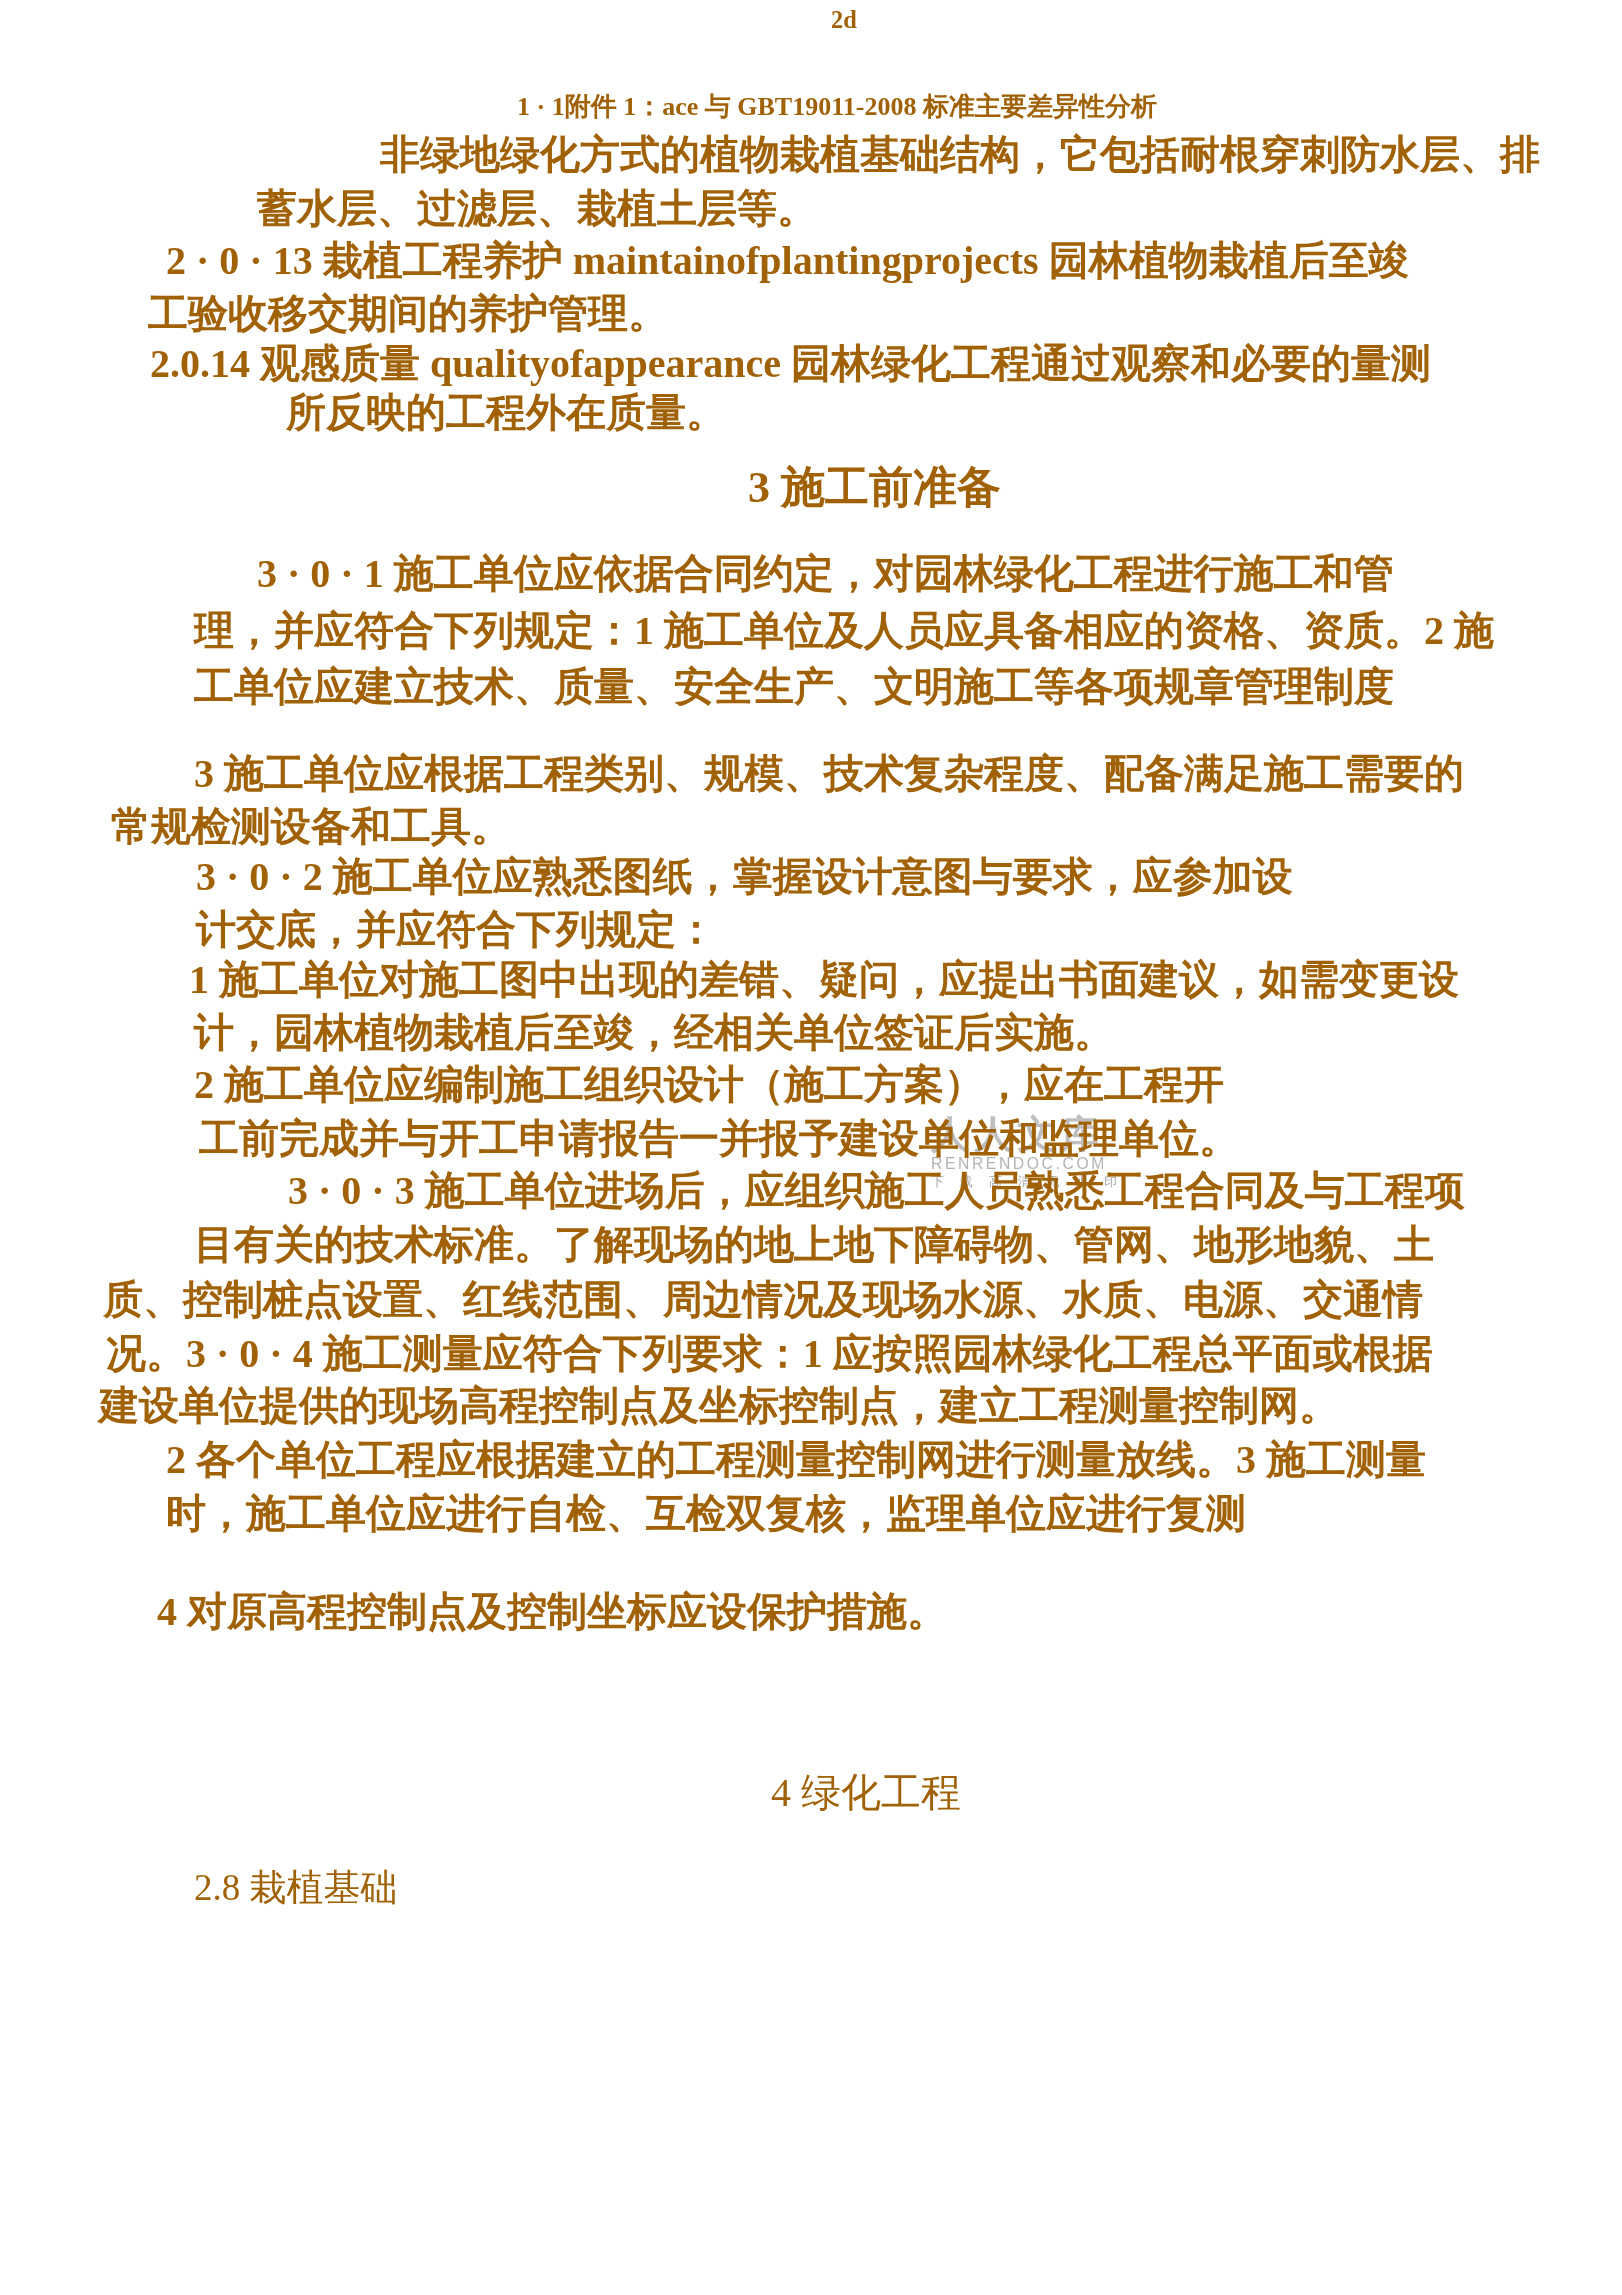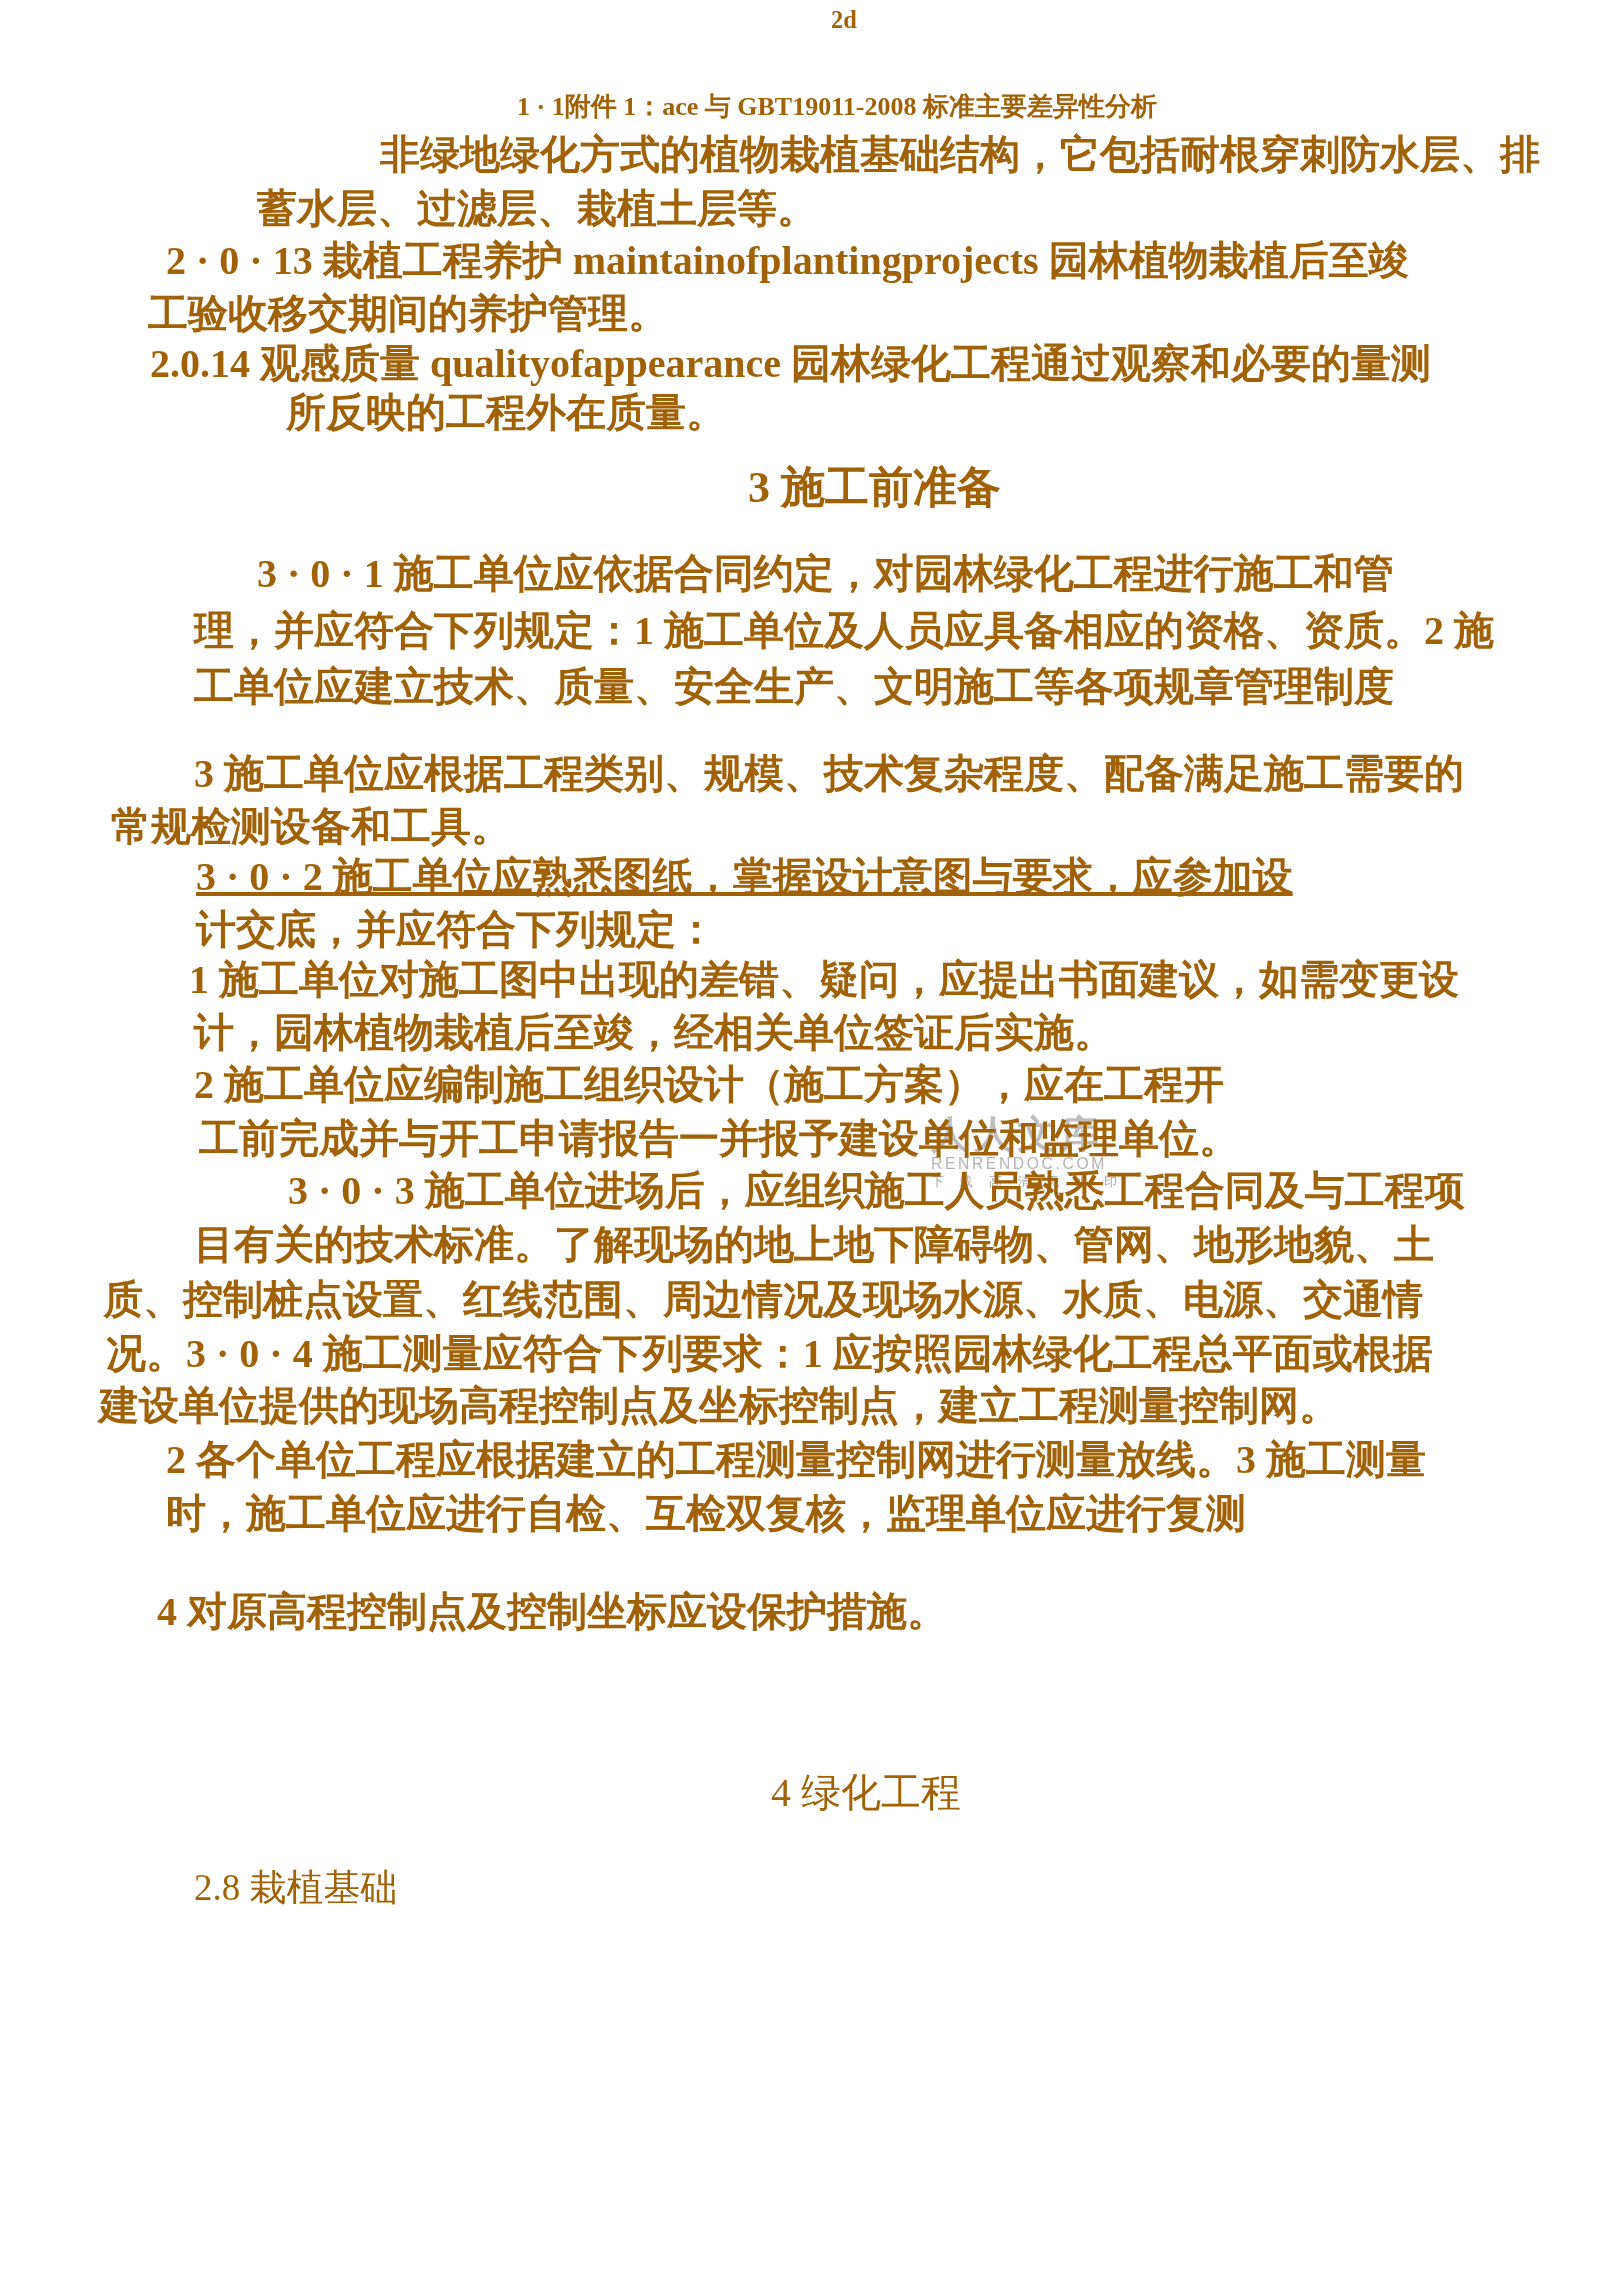--- a/index.html
+++ b/index.html
@@ -83,21 +83,21 @@
       <div class="line bold" style="left: 166px; top: 237px; font-size: 40px;">2 · 0 · 13 栽植工程养护 maintainofplantingprojects 园林植物栽植后至竣</div>
       <div class="line bold" style="left: 148px; top: 290px; font-size: 40px;">工验收移交期间的养护管理。</div>
       <div class="line bold" style="left: 150px; top: 340px; font-size: 40px;">2.0.14 观感质量 qualityofappearance 园林绿化工程通过观察和必要的量测</div>
       <div class="line bold" style="left: 286px; top: 389px; font-size: 40px;">所反映的工程外在质量。</div>
       <div class="line bold" style="left: 748px; top: 461px; font-size: 44px;">3 施工前准备</div>
       <div class="line bold" style="left: 257px; top: 550px; font-size: 40px;">3 · 0 · 1 施工单位应依据合同约定，对园林绿化工程进行施工和管</div>
       <div class="line bold" style="left: 194px; top: 607px; font-size: 40px;">理，并应符合下列规定：1 施工单位及人员应具备相应的资格、资质。2 施</div>
       <div class="line bold" style="left: 194px; top: 663px; font-size: 40px;">工单位应建立技术、质量、安全生产、文明施工等各项规章管理制度</div>
       <div class="line bold" style="left: 194px; top: 750px; font-size: 40px;">3 施工单位应根据工程类别、规模、技术复杂程度、配备满足施工需要的</div>
       <div class="line bold" style="left: 111px; top: 803px; font-size: 40px;">常规检测设备和工具。</div>
-      <div class="line bold" style="left: 196px; top: 853px; font-size: 40px; text-decoration: underline;">3 · 0 · 2 施工单位应熟悉图纸，掌握设计意图与要求，应参加设</div>
+      <div class="line bold" style="left: 196px; top: 853px; font-size: 40px;">3 · 0 · 2 施工单位应熟悉图纸，掌握设计意图与要求，应参加设</div>
       <div class="line bold" style="left: 196px; top: 906px; font-size: 40px;">计交底，并应符合下列规定：</div>
       <div class="line bold" style="left: 189px; top: 956px; font-size: 40px;">1 施工单位对施工图中出现的差错、疑问，应提出书面建议，如需变更设</div>
       <div class="line bold" style="left: 194px; top: 1009px; font-size: 40px;">计，园林植物栽植后至竣，经相关单位签证后实施。</div>
       <div class="line bold" style="left: 194px; top: 1061px; font-size: 40px;">2 施工单位应编制施工组织设计（施工方案），应在工程开</div>
       <div class="line bold" style="left: 199px; top: 1115px; font-size: 40px;">工前完成并与开工申请报告一并报予建设单位和监理单位。</div>
       <div class="line bold" style="left: 288px; top: 1167px; font-size: 40px;">3 · 0 · 3 施工单位进场后，应组织施工人员熟悉工程合同及与工程项</div>
       <div class="line bold" style="left: 194px; top: 1221px; font-size: 40px;">目有关的技术标准。了解现场的地上地下障碍物、管网、地形地貌、土</div>
       <div class="line bold" style="left: 103px; top: 1276px; font-size: 40px;">质、控制桩点设置、红线范围、周边情况及现场水源、水质、电源、交通情</div>
       <div class="line bold" style="left: 106px; top: 1330px; font-size: 40px;">况。3 · 0 · 4 施工测量应符合下列要求：1 应按照园林绿化工程总平面或根据</div>
       <div class="line bold" style="left: 99px; top: 1382px; font-size: 40px;">建设单位提供的现场高程控制点及坐标控制点，建立工程测量控制网。</div>

